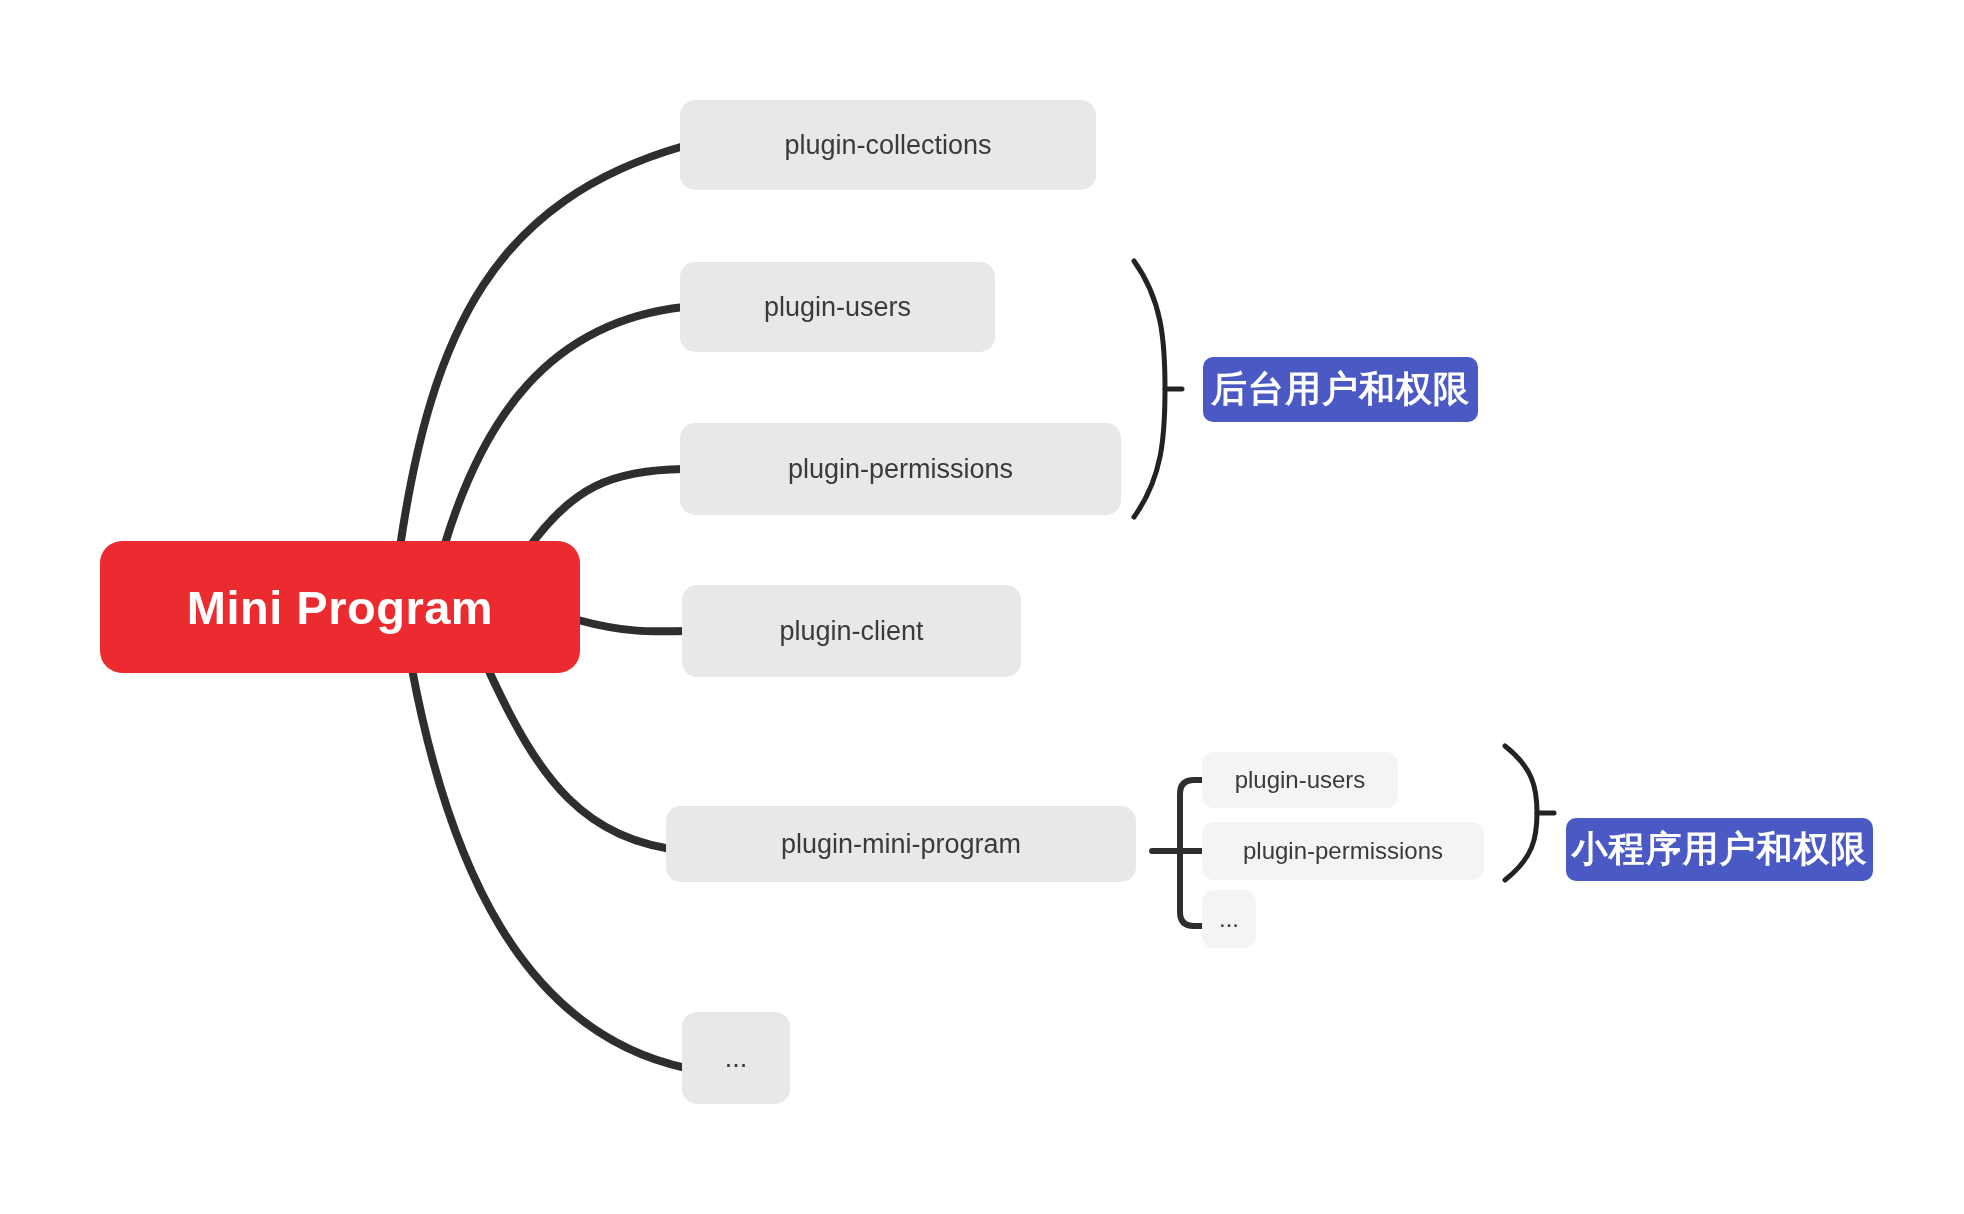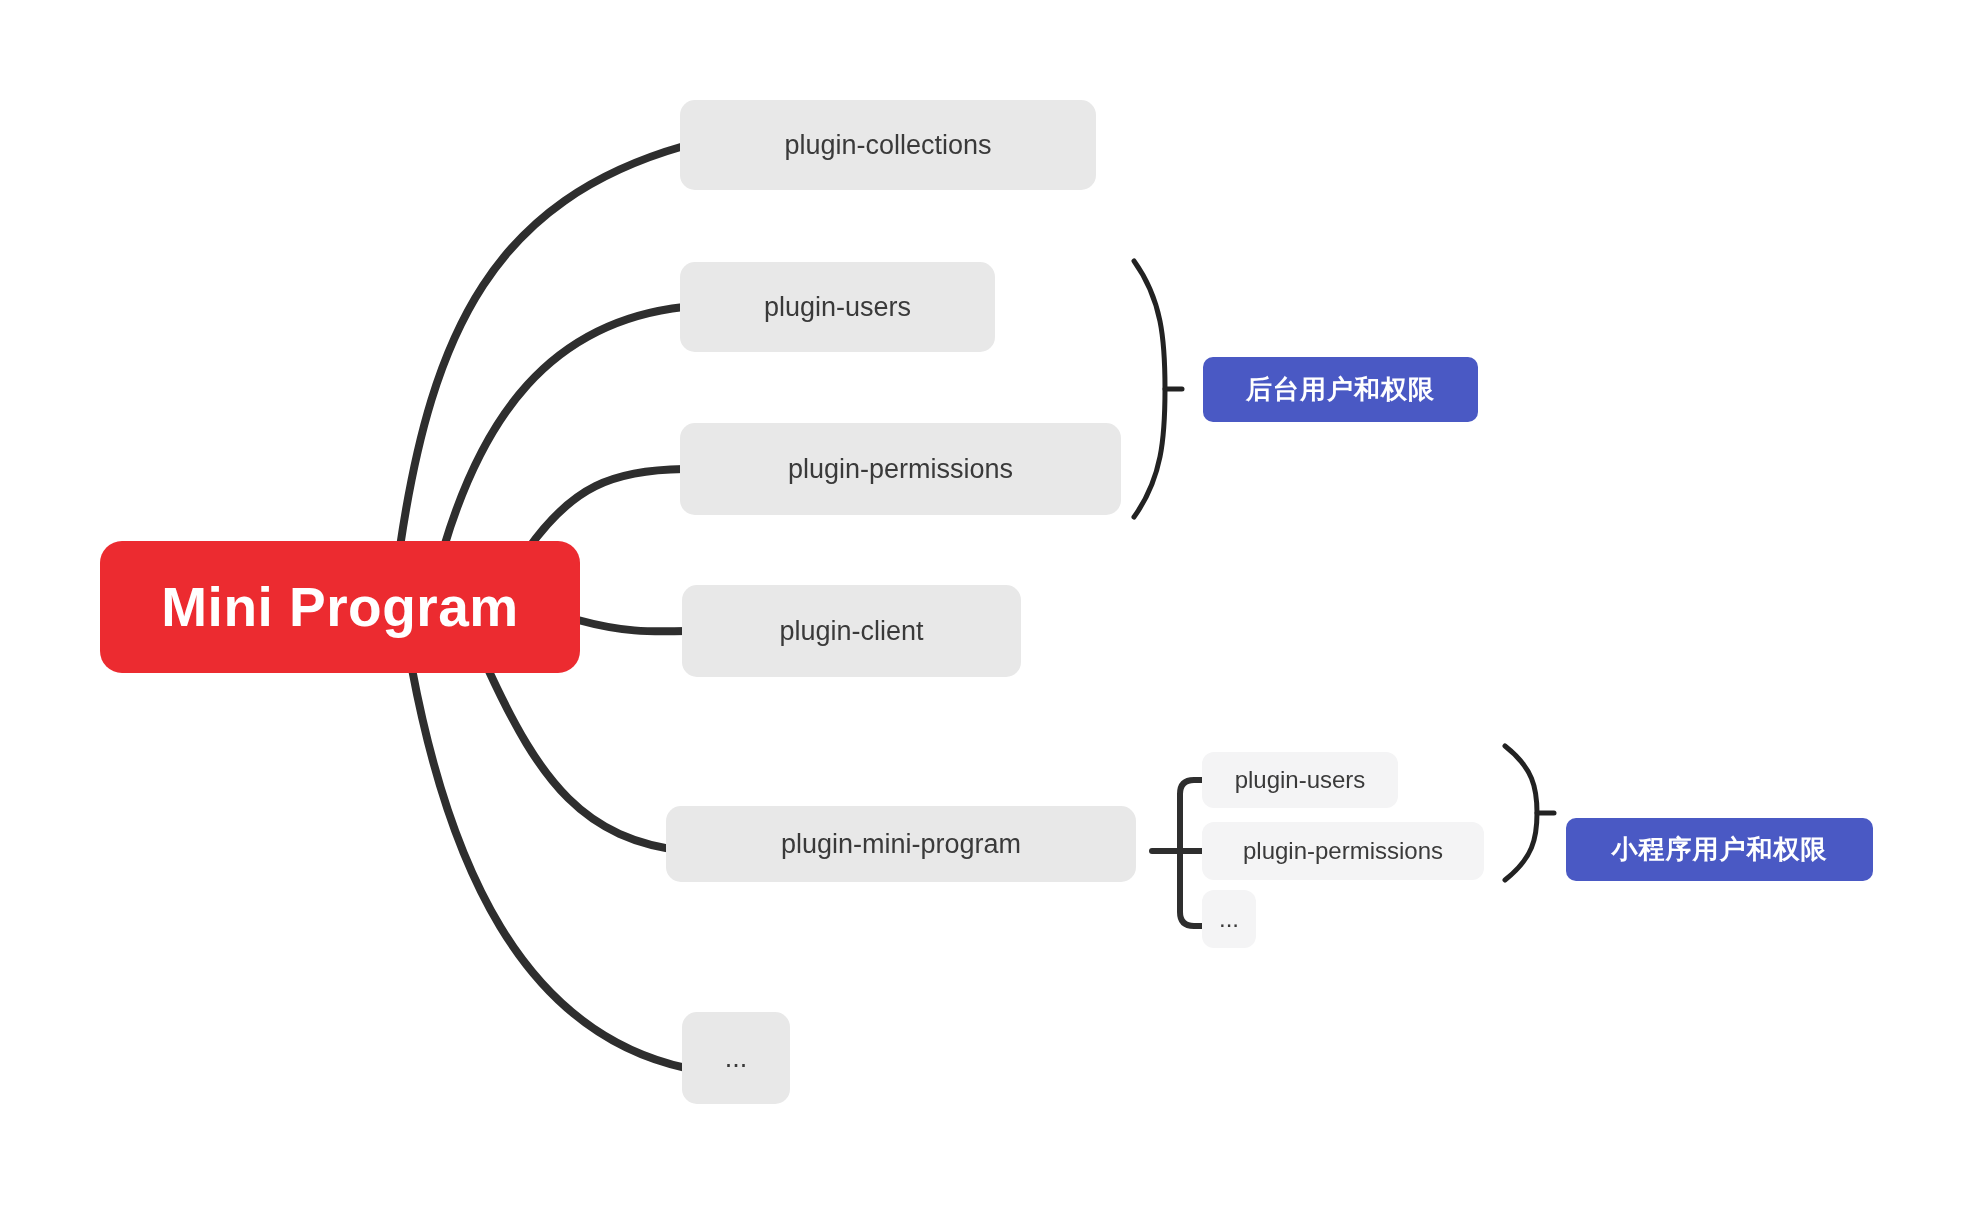--- a/index.html
+++ b/index.html
@@ -36,21 +36,21 @@
     align-items: center;
     justify-content: center;
     z-index: 2;
     white-space: nowrap;
     cursor: default;
   }
   .root-node {
     background: var(--root-bg);
     color: var(--root-text);
     border-radius: 22px;
-    font-size: 55px;
+    font-size: 47px;
     font-weight: 700;
     letter-spacing: 0.5px;
   }
   .topic {
     background: var(--topic-bg);
     color: var(--topic-text);
     border-radius: 15px;
     font-size: 27px;
     font-weight: 500;
   }
@@ -58,21 +58,21 @@
     background: var(--subtopic-bg);
     color: var(--topic-text);
     border-radius: 12px;
     font-size: 24px;
     font-weight: 500;
   }
   .callout {
     background: var(--callout-bg);
     color: var(--callout-text);
     border-radius: 10px;
-    font-size: 26px;
+    font-size: 36px;
     font-weight: 700;
     letter-spacing: 1px;
   }
   
   .dots-lg { transform: translateY(-10px); }
   .dots-sm { transform: translateY(-7px); }
 
   .branch { stroke: var(--connector); stroke-width: 8; fill: none; stroke-linecap: round; }
   .child-line { stroke: var(--connector); stroke-width: 6; fill: none; stroke-linecap: round; stroke-linejoin: round; }
   .brace { stroke: var(--brace); stroke-width: 5; fill: none; stroke-linecap: round; }

